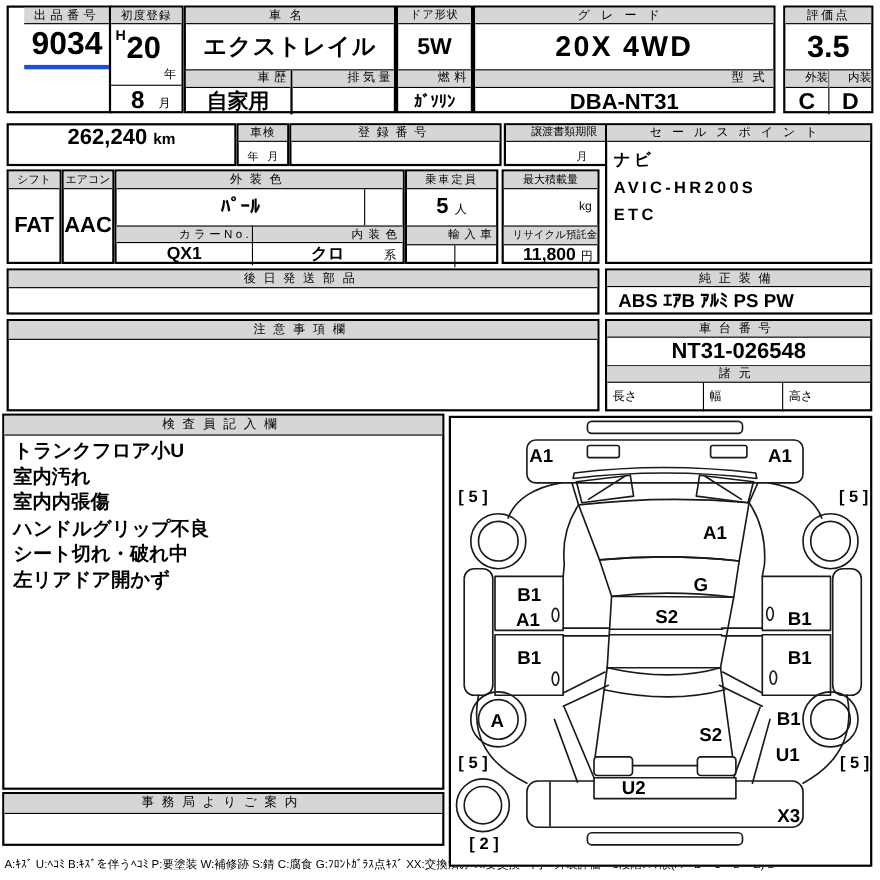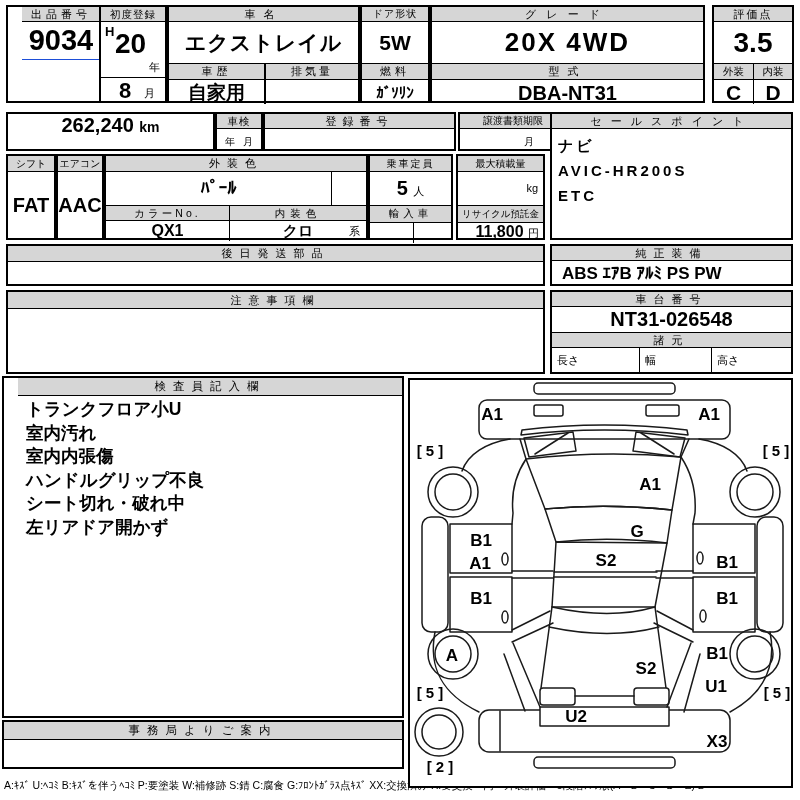--- a/index.html
+++ b/index.html
@@ -3,35 +3,35 @@
 <meta charset="utf-8">
 <style>
   html,body{margin:0;padding:0;background:#fff;}
   .sheet{position:relative;width:800px;height:800px;background:#fff;color:#000;
          font-family:"Liberation Sans","DejaVu Sans",sans-serif;overflow:hidden;}
   .abs{position:absolute;box-sizing:border-box;}
   .box{position:absolute;box-sizing:border-box;border:2px solid #000;background:#fff;}
   .hdr{background:#d6d6d6;border-bottom:1px solid #000;text-align:center;
        font-size:11px;line-height:14px;height:14px;overflow:hidden;}
   .hdr2{background:#d6d6d6;border-bottom:1px solid #000;border-top:1px solid #000;
-        text-align:center;font-size:11px;line-height:14px;height:15px;overflow:hidden;}
+        text-align:right;font-size:11px;line-height:14px;height:15px;overflow:hidden;}
   .val{font-weight:bold;text-align:center;overflow:hidden;}
   .pre{white-space:pre-line;}
   .cell{box-sizing:border-box;}
   .flex{display:flex;}
   svg text{font-family:"Liberation Sans","DejaVu Sans",sans-serif;font-weight:bold;fill:#000;}
 </style>
 </head>
 <body>
 
 <div class="sheet">
 
   <div class="box" style="left:6px;top:5px;width:96px;height:98px;padding-left:14px;">
     <div class="hdr" style="letter-spacing:4px;">出品番号</div>
-    <div class="val" style="height:37px;line-height:37px;font-size:29px;border-bottom:1px solid #1d4ed8;">9034</div>
+    <div class="val" style="height:37px;line-height:37px;font-size:29px;border-bottom:4px solid #1d4ed8;">9034</div>
   </div>
 
   <div class="box" style="left:99px;top:5px;width:68px;height:98px;">
     <div class="hdr" style="letter-spacing:1px;font-size:10.5px;">初度登録</div>
     <div style="height:55px;border-bottom:1px solid #000;position:relative;">
       <span class="abs" style="left:4px;top:2px;font-size:13px;font-weight:bold;">H</span>
       <span class="abs" style="left:14px;top:6px;font-size:28px;font-weight:bold;">20</span>
       <span class="abs" style="right:5px;bottom:2px;font-size:11px;">年</span>
     </div>
     <div style="height:26px;position:relative;">
@@ -186,21 +186,21 @@
     <div class="hdr" style="letter-spacing:7px;">車台番号</div>
     <div class="val" style="height:25px;font-size:20px;line-height:25px;border-bottom:1px solid #000;">NT31-026548</div>
     <div class="hdr" style="letter-spacing:7px;">諸元</div>
     <div class="flex" style="height:26px;">
       <div class="cell" style="width:88px;border-right:1px solid #000;font-size:11px;padding:5px 0 0 5px;">長さ</div>
       <div class="cell" style="width:72px;border-right:1px solid #000;font-size:11px;padding:5px 0 0 5px;">幅</div>
       <div class="cell" style="flex:1;font-size:11px;padding:5px 0 0 5px;">高さ</div>
     </div>
   </div>
 
-  <div class="box" style="left:2px;top:376px;width:402px;height:342px;padding-left:14px;">
+  <div class="box" style="left:2px;top:376px;width:402px;height:342px;">
     <div class="hdr" style="height:17px;line-height:17px;font-size:11.5px;letter-spacing:7px;">検査員記入欄</div>
     <div class="pre" style="padding:2px 8px;font-size:17.5px;font-weight:bold;line-height:23.5px;">トランクフロア小U
 室内汚れ
 室内内張傷
 ハンドルグリップ不良
 シート切れ・破れ中
 左リアドア開かず</div>
   </div>
 
   <div class="box" style="left:2px;top:720px;width:402px;height:49px;">

